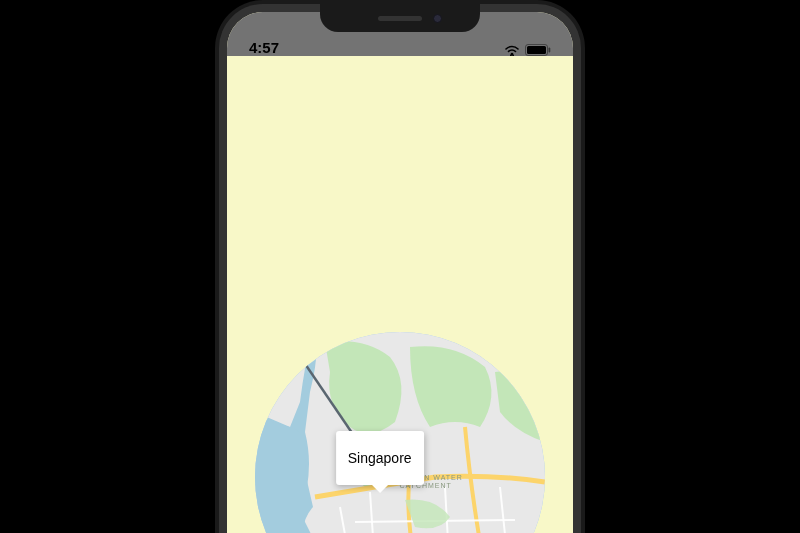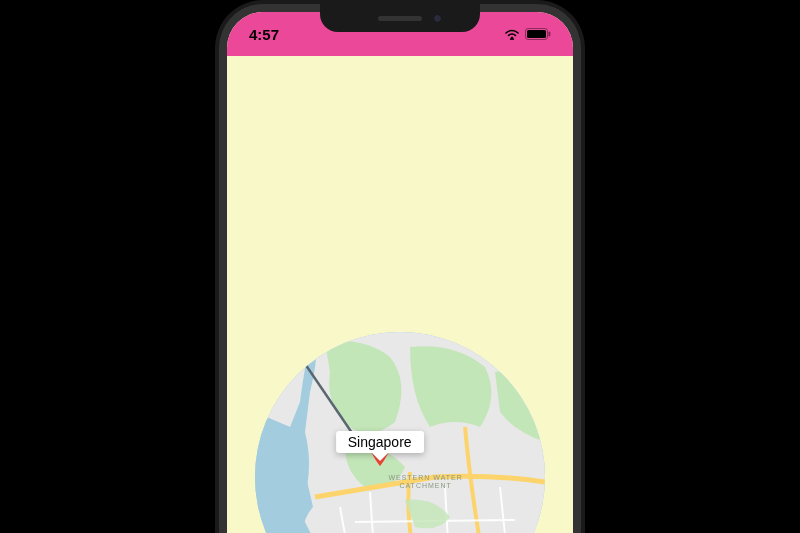--- a/index.html
+++ b/index.html
@@ -64,23 +64,23 @@
       height: 9px;
       background: #2a2a3a;
       border-radius: 50%;
       position: absolute;
       right: 38px;
       border: 1px solid #15151d;
     }
     .status-bar {
       width: 100%;
       height: 44px;
-      background: #ec4899;
-      display: flex;
-      align-items: center;
+      background: #737373;
+      display: flex;
+      align-items: flex-end;
       justify-content: space-between;
       padding: 0 22px;
       position: relative;
       z-index: 50;
     }
     .status-time {
       font-size: 15px;
       font-weight: 600;
       color: #000;
     }
@@ -121,21 +121,21 @@
       transform: translate(-50%, -100%);
       z-index: 20;
     }
     .info-window {
       position: absolute;
       left: 43%;
       top: 34%;
       transform: translateX(-50%);
       background: #fff;
       border-radius: 3px;
-      padding: 3px 12px;
+      padding: 19px 12px;
       box-shadow: 0 2px 6px rgba(0,0,0,0.25);
       z-index: 30;
       font-size: 14px;
       color: #000;
       white-space: nowrap;
     }
     .info-window::after {
       content: '';
       position: absolute;
       bottom: -8px;

